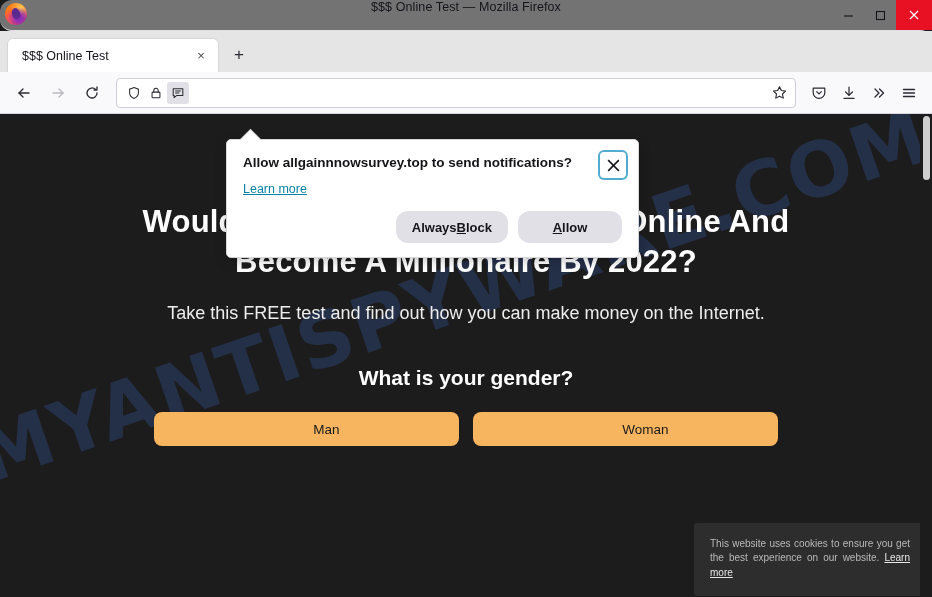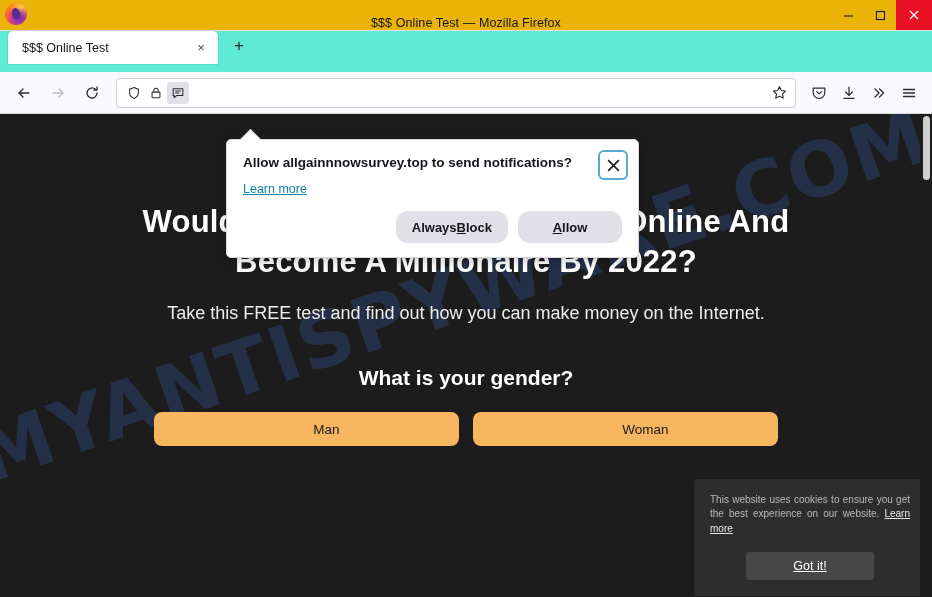--- a/index.html
+++ b/index.html
@@ -19,24 +19,25 @@
     width: 932px;
     height: 597px;
     overflow: hidden;
     background: #1b1b1b;
   }
 
   
   .titlebar {
     position: relative;
     height: 30px;
-    background: #eab308;
+    background: #737373;
     border-bottom: 1px solid #e2e2e6;
     display: flex;
-    align-items: flex-end;
+    align-items: flex-start;
+    border-radius: 12px;
   }
   .ff-logo {
     position: absolute;
     left: 5px;
     top: 3px;
     width: 22px;
     height: 22px;
     border-radius: 50%;
     background:
       radial-gradient(circle at 62% 68%, #8b2fb8 0%, #8b2fb8 14%, rgba(139,47,184,0) 55%),
@@ -81,22 +82,23 @@
   .win-btn.close {
     width: 36px;
     background: #e81123;
     color: #fff;
   }
   .win-btn svg { display: block; }
 
   
   .tabstrip {
     height: 41px;
-    background: #5eead4;
-    display: flex;
+    background: #e5e5e5;
+    display: flex;
+    align-items: flex-end;
     padding-left: 8px;
     position: relative;
   }
   .tab {
     height: 33px;
     width: 210px;
     background: #ffffff;
     border-radius: 5px 5px 0 0;
     display: flex;
     align-items: center;
@@ -549,21 +551,20 @@
       <p class="subhead">Take this FREE test and find out how you can make money on the Internet.</p>
       <div class="question">What is your gender?</div>
       <div class="answers">
         <div class="answer-btn">Man</div>
         <div class="answer-btn">Woman</div>
       </div>
     </div>
 
     <div class="cookie-banner">
       <p class="cookie-text"><span>This website uses cookies to ensure you get the best experience on our website.</span> <span class="cookie-link">Learn more</span></p>
-      <div class="cookie-btn">Got it!</div>
     </div>
 
     <div class="page-scrollbar">
       <div class="thumb"></div>
     </div>
   </div>
 
   <div class="perm-popup">
     <p class="perm-title">Allow allgainnnowsurvey.top to send notifications?</p>
     <a class="perm-learn">Learn more</a>

